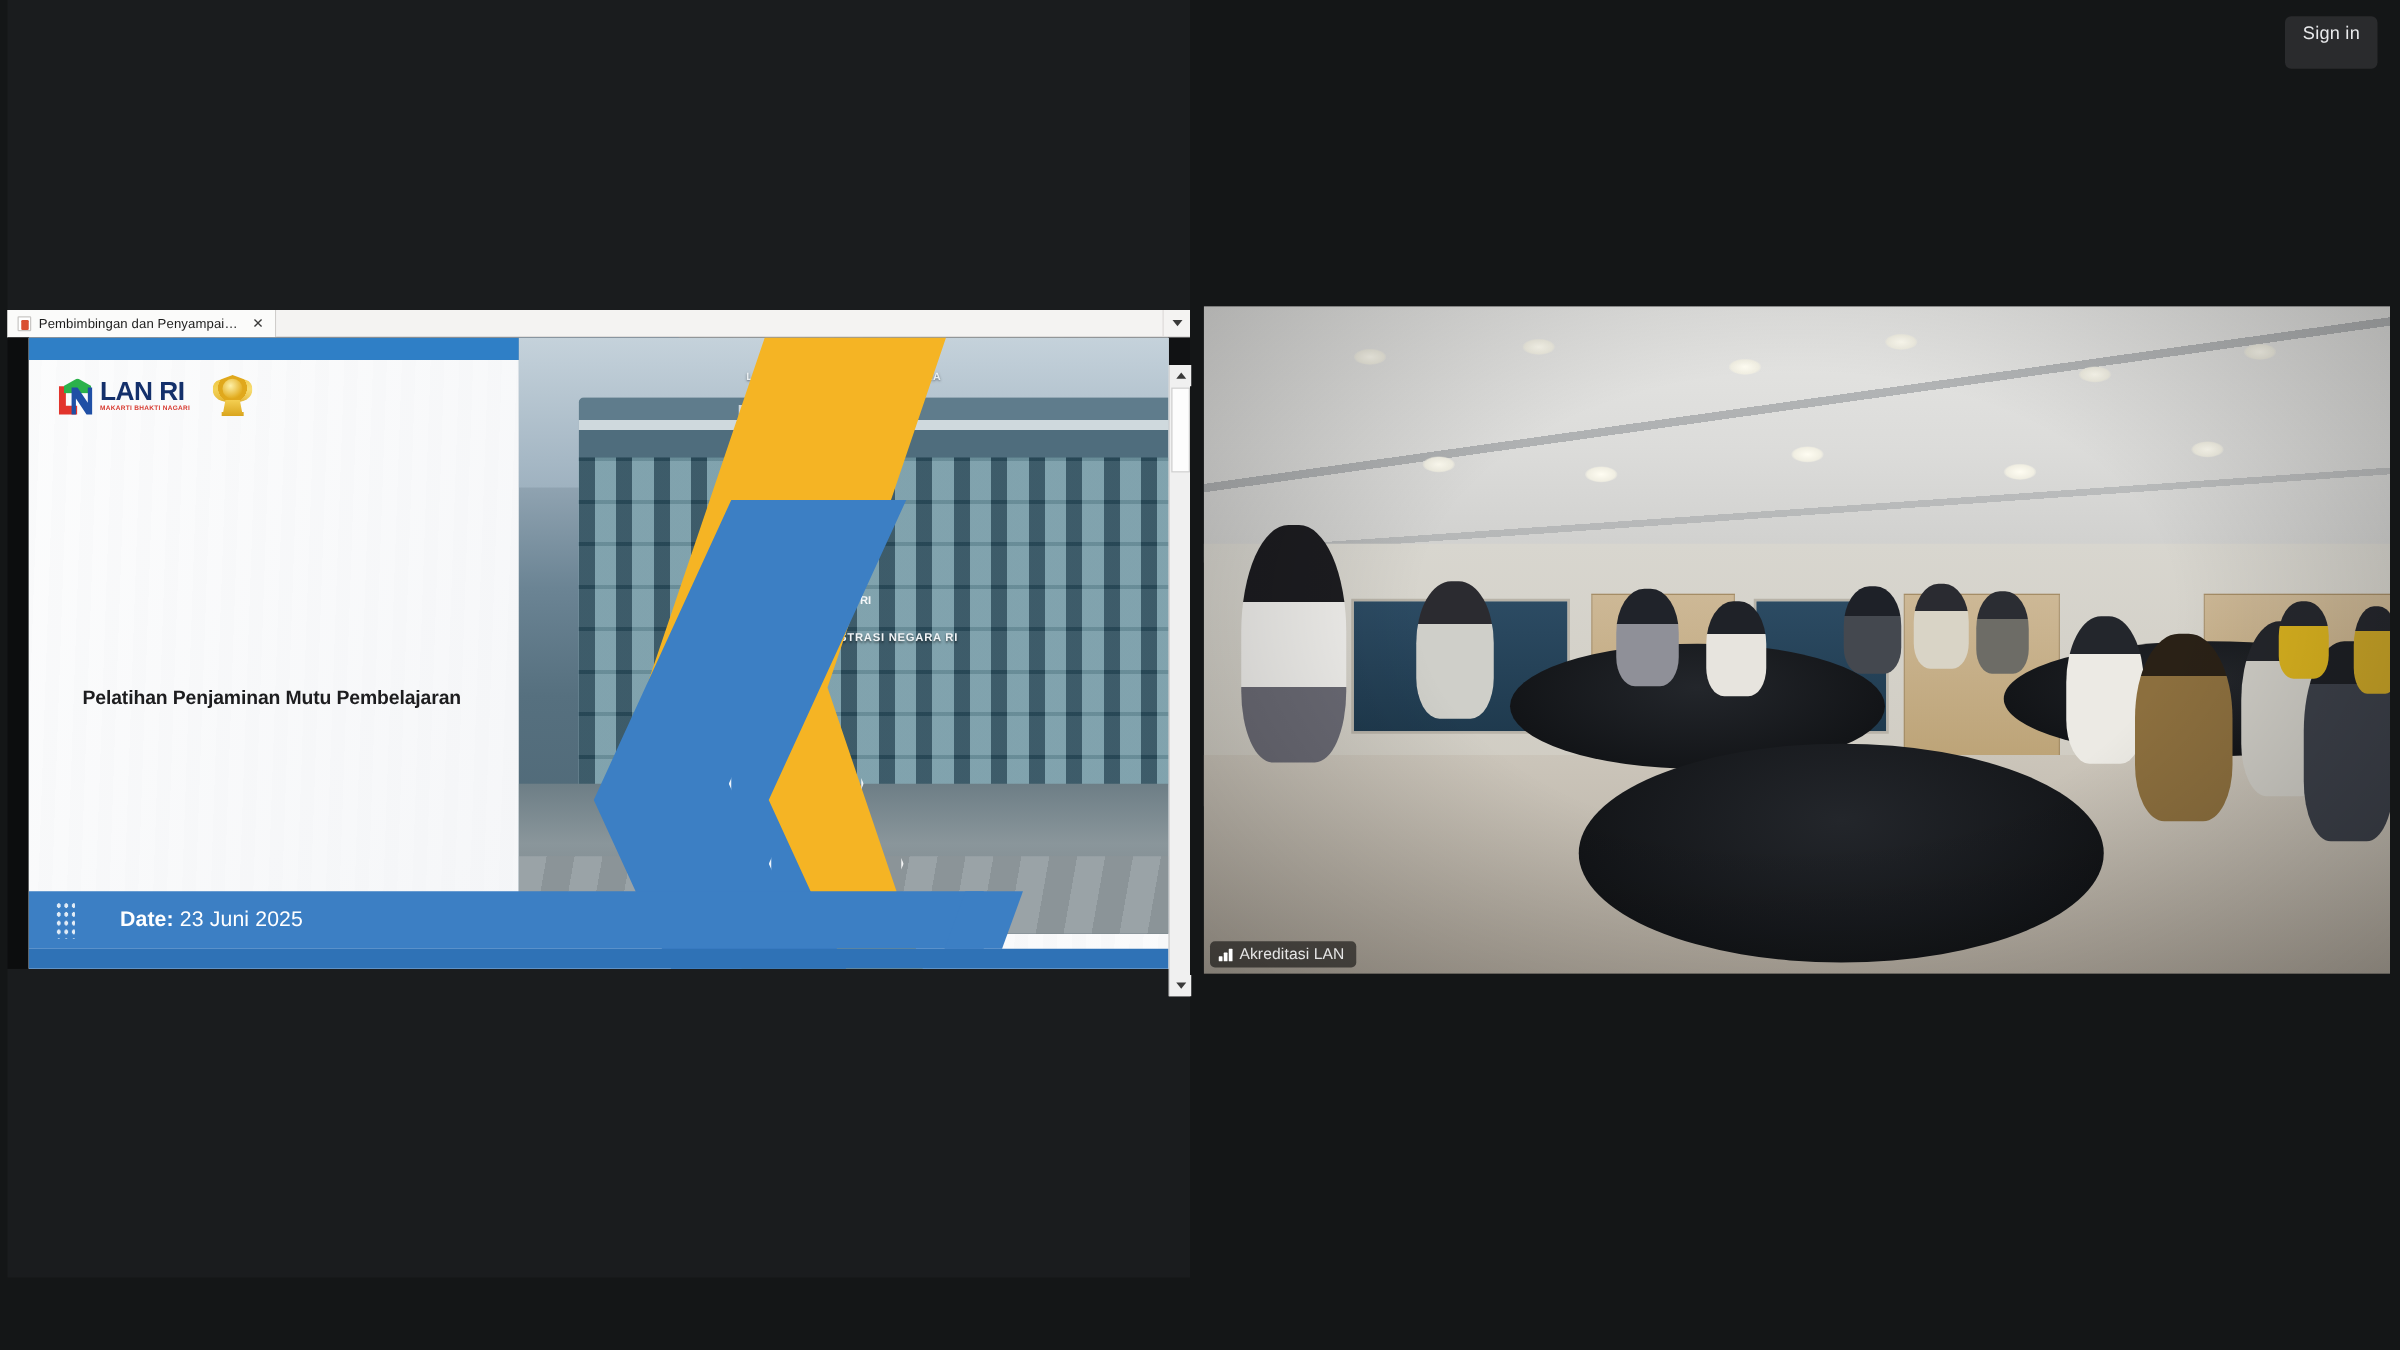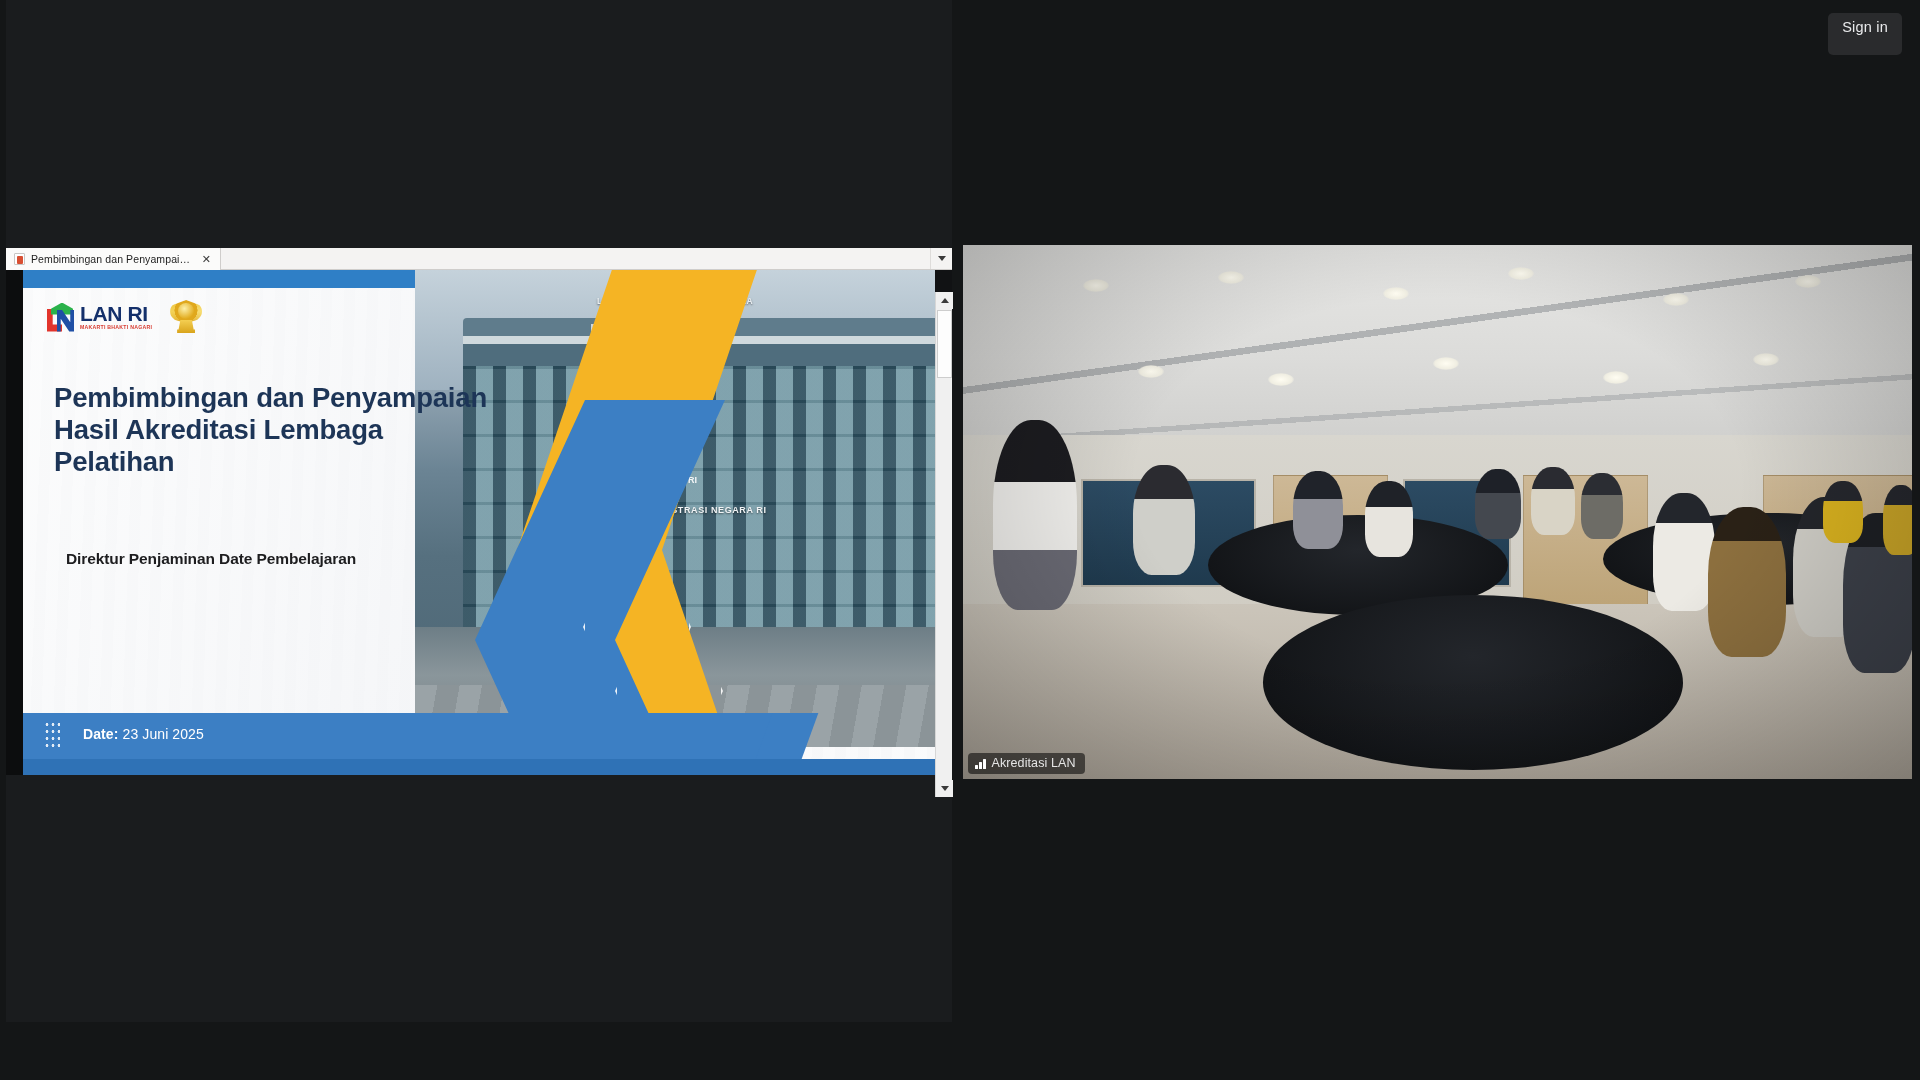--- a/index.html
+++ b/index.html
@@ -254,22 +254,22 @@
   
   .slide-datestrip {
     position: absolute; left: 0px; bottom: 51px; width: 764px; height: 46px;
     background: #3c7fc4;
   }
   .slide-datestrip::after {
     content:""; position:absolute; right:-23px; top:0; width:46px; height:46px;
     background:#3c7fc4; transform: skewX(-20deg);
   }
   .date-text {
-    position: absolute; left: 60px; top: 13px;
-    color: #ffffff; font-size: 14px; letter-spacing: .1px;
+    position: absolute; left: 73px; top: 13px;
+    color: #ffffff; font-size: 17px; letter-spacing: .1px;
   }
   .date-text b { font-weight: 800; }
   .dots-left {
     position: absolute; left: 21px; top: 8px; width: 16px; height: 30px;
     background-image: radial-gradient(rgba(255,255,255,.85) 34%, transparent 36%);
     background-size: 6px 7px;
   }
 
   
   .slide-footer {
@@ -429,22 +429,21 @@
                   <span class="small">MAKARTI BHAKTI NAGARI</span>
                 </span>
               </div>
               <div class="award-emblem">
                 <i class="ae-wreath"></i>
                 <i class="ae-disc"></i>
                 <i class="ae-base"></i>
               </div>
             </div>
 
-            <div class="slide-title">Pembimbingan dan Penyampaian Hasil Akreditasi Lembaga Pelatihan</div>
-            <div class="slide-subtitle">Direktur Penjaminan Date Pembelajaran</div>
+            <div class="slide-subtitle">Pelatihan Penjaminan Mutu Pembelajaran</div>
 
             <div class="slide-datestrip">
               <div class="dots-left"></div>
               <div class="date-text">
                 <b>Date:</b>
                 <span>23 Juni 2025</span>
               </div>
             </div>
 
             <div class="slide-footer">

